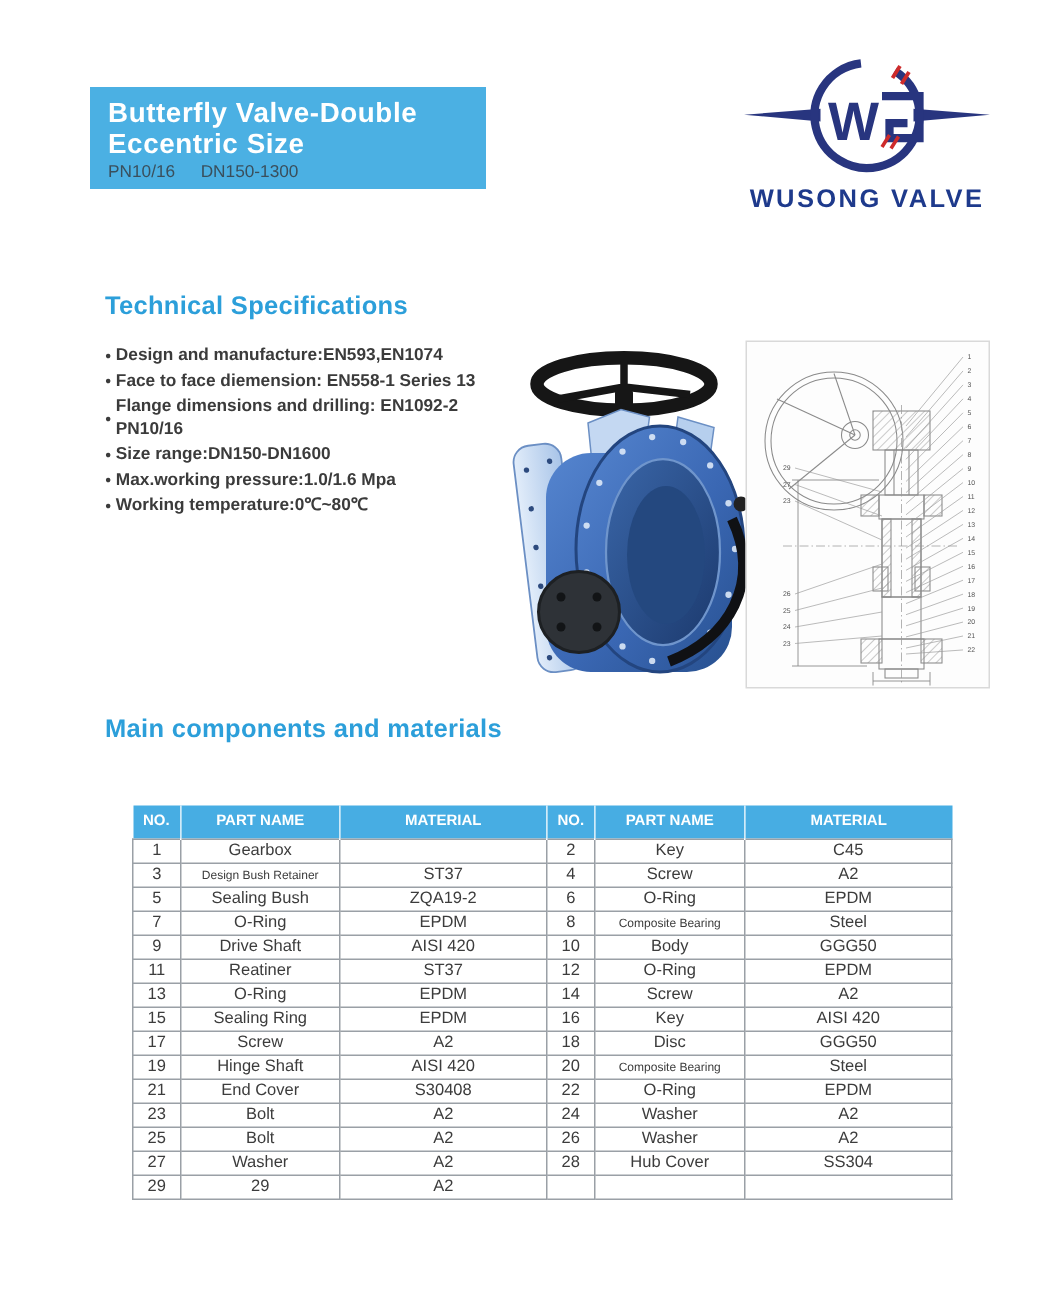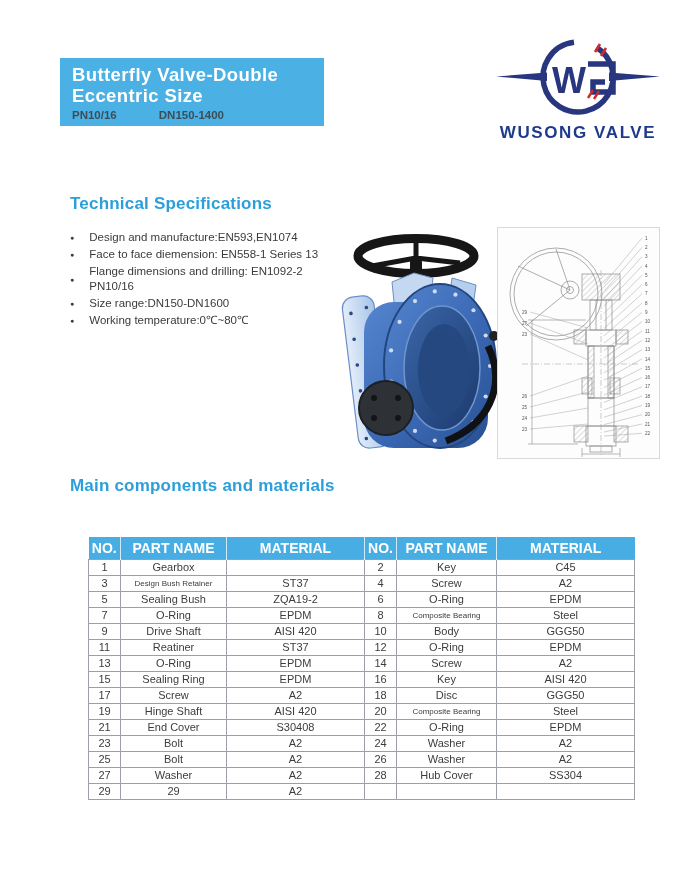--- a/index.html
+++ b/index.html
@@ -4,63 +4,63 @@
 <style>
   * { margin:0; padding:0; box-sizing:border-box; }
   html,body { width:700px; height:869px; background:#fff; }
   body { font-family:"Liberation Sans", sans-serif; }
   .page { position:relative; width:700px; height:869px; background:#ffffff; overflow:hidden; }
 
   
   .banner { position:absolute; left:60px; top:58px; width:264px; height:68px;
             background:#4BB0E3; padding:7px 12px 5px 12px; }
   .banner-title { color:#ffffff; font-weight:bold; font-size:18.5px; line-height:20.5px; letter-spacing:.4px; }
-  .banner-sub { margin-top:3px; font-size:11.5px; font-weight:bold; color:#3a4f5c; display:flex; gap:42px; }
+  .banner-sub { margin-top:3px; font-size:11.5px; font-weight:normal; color:#3a4f5c; display:flex; gap:17px; }
 
   
   .logo { position:absolute; left:492px; top:30px; width:172px; text-align:center; }
   .logo svg { display:block; margin:0 auto; }
   .brand { margin-top:1px; color:#1e3a8c; font-weight:bold; font-size:17px; letter-spacing:1.6px; }
 
   
   .sec { position:absolute; left:70px; color:#2c9fda; font-size:17px; font-weight:bold; letter-spacing:.2px; }
   .sec.tech { top:194px; }
   .sec.comp { top:476px; }
 
   
   .specs { position:absolute; left:70px; top:230px; width:280px; }
   .spec-line { display:flex; align-items:center; font-size:11.5px; color:#3b3b3b;
-               line-height:15.2px; margin-bottom:1.8px; font-weight:400;gap:12px; }
+               line-height:15.2px; margin-bottom:1.8px; font-weight:700; }
   .spec-line .bullet { font-size:7px; line-height:15.2px; margin-right:3px; color:#3b3b3b; }
 
   
   .valve { position:absolute; left:336px; top:220px; }
   .drawing { position:absolute; left:497px; top:227px; width:163px; height:232px;
              border:1px solid #d9d9d9; background:#fdfdfd; }
 
   
   table.parts { position:absolute; left:88px; top:537px; width:546px; border-collapse:collapse; table-layout:fixed; }
-  table.parts th { background:#47ade3; color:#fff; font-size:14px; font-weight:bold;
+  table.parts th { background:#47ade3; color:#fff; font-size:10px; font-weight:bold;
                    height:22px; text-align:center; border-left:1px solid rgba(255,255,255,.75); padding:0; }
   table.parts th:first-child { border-left:none; }
   table.parts td { height:16px; font-size:11px; color:#3c3c3c; text-align:center;
                    border:1px solid #9aa0a6; padding:0 2px; white-space:nowrap; overflow:hidden; }
   table.parts td.small { font-size:8px; }
 </style>
 </head>
 <body>
 
 <div class="page">
 
   <header class="banner">
     <div class="banner-title">Butterfly Valve-Double</div>
     <div class="banner-title">Eccentric Size</div>
     <div class="banner-sub">
       <span>PN10/16</span>
-      <span>DN150-1400</span>
+      <span>DN150-1300</span>
     </div>
   </header>
 
   <div class="logo">
     <svg width="172" height="92" viewBox="0 0 172 92">
 
       <polygon points="4,46.5 55,42.5 55,51" fill="#28357F"></polygon>
       <polygon points="168,46.5 117,42.5 117,51" fill="#28357F"></polygon>
 
       <circle cx="86" cy="47" r="35" fill="none" stroke="#28357F" stroke-width="5.5" stroke-dasharray="196 24" transform="rotate(-58 86 47)"></circle>
@@ -87,20 +87,24 @@
         <span class="bullet">●</span>
         <span>Face to face diemension: EN558-1 Series 13</span>
       </div>
       <div class="spec-line">
         <span class="bullet">●</span>
         <span>Flange dimensions and drilling: EN1092-2 PN10/16</span>
       </div>
       <div class="spec-line">
         <span class="bullet">●</span>
         <span>Size range:DN150-DN1600</span>
+      </div>
+      <div class="spec-line">
+        <span class="bullet">●</span>
+        <span>Max.working pressure:1.0/1.6 Mpa</span>
       </div>
       <div class="spec-line">
         <span class="bullet">●</span>
         <span>Working temperature:0℃~80℃</span>
       </div>
     </div>
 
   <svg class="valve" width="167" height="240" viewBox="0 0 167 240">
     <defs>
       <linearGradient id="bodyGrad" x1="0" y1="0" x2="1" y2="1">

